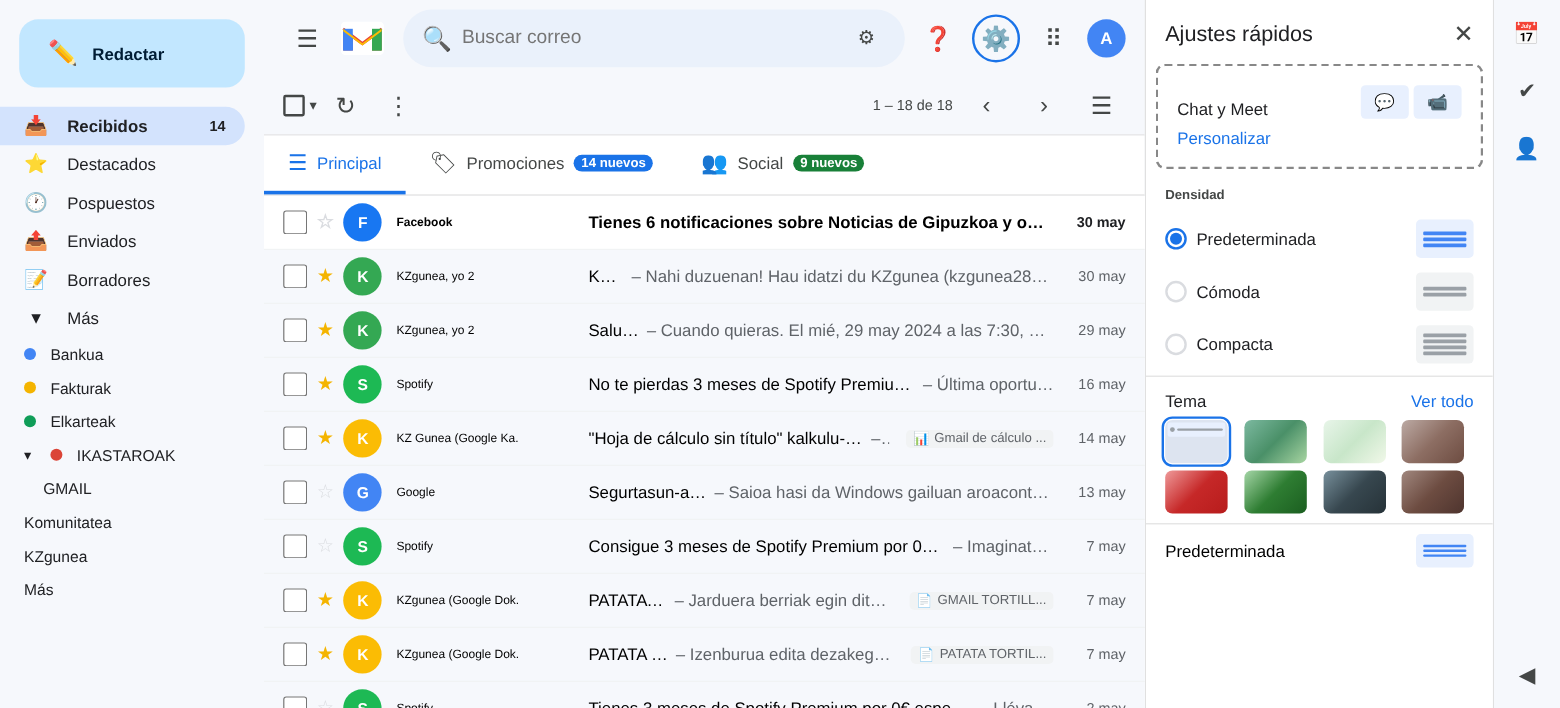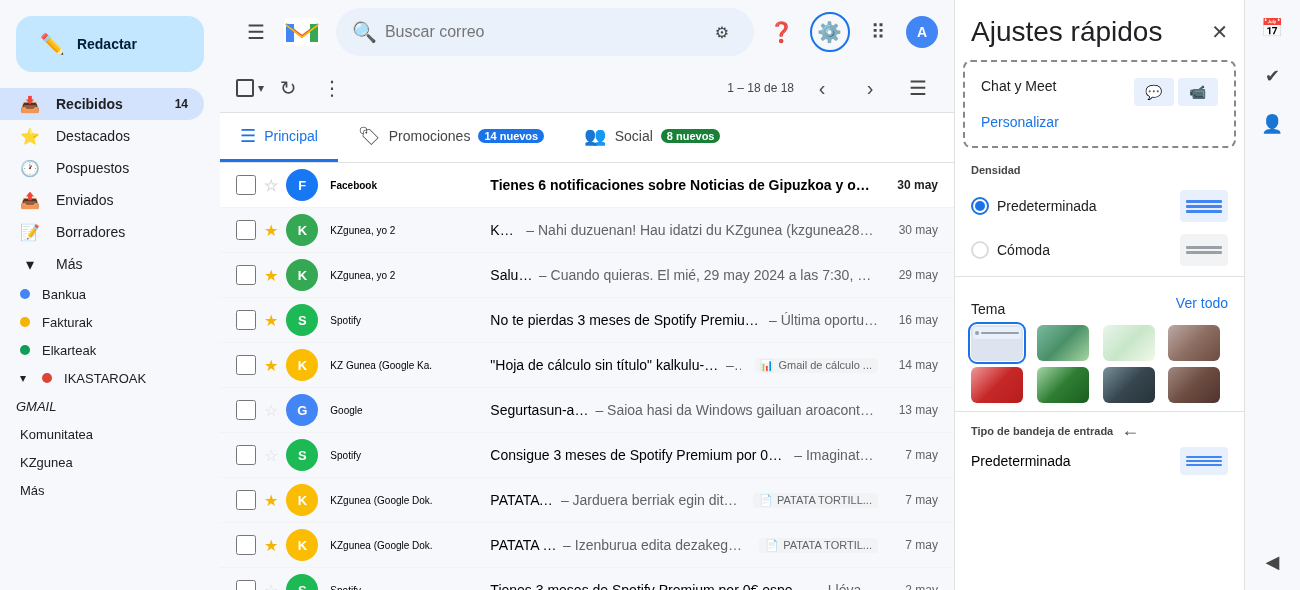--- a/index.html
+++ b/index.html
@@ -60,41 +60,41 @@
     .email-content { flex: 1; overflow: hidden; display: flex; align-items: center; gap: 6px; }
     .email-subject { white-space: nowrap; overflow: hidden; text-overflow: ellipsis; font-size: 14px; }
     .email-snippet { color: #5f6368; font-weight: 400; white-space: nowrap; overflow: hidden; text-overflow: ellipsis; flex-shrink: 1; font-size: 14px; }
     .email-date { width: 60px; text-align: right; font-size: 12px; color: #5f6368; flex-shrink: 0; }
     .email-row.unread .email-date { font-weight: 600; color: #202124; }
     .attachment-badge { display: inline-flex; align-items: center; gap: 4px; background: #f1f3f4; border-radius: 4px; padding: 1px 6px; font-size: 11px; color: #5f6368; margin-left: 8px; flex-shrink: 0; }
 
     
     .quick-settings { width: 290px; background: white; border-left: 1px solid #e0e0e0; display: flex; flex-direction: column; overflow-y: auto; position: relative; }
     .qs-header { display: flex; align-items: center; justify-content: space-between; padding: 16px 16px 8px 16px; }
-    .qs-title { font-size: 28px; font-weight: 400; color: #202124; }
+    .qs-title { font-size: 18px; font-weight: 400; color: #202124; }
     .qs-close { font-size: 20px; color: #444746; cursor: pointer; border: none; background: none; }
     .qs-view-all { text-align: center; padding: 8px; }
     .qs-view-all a { color: #1a73e8; font-size: 14px; text-decoration: none; cursor: pointer; }
-    .qs-apps { display: flex; align-items: flex-start; justify-content: space-between; padding: 8px 16px 4px; }
+    .qs-apps { display: flex; align-items: flex-end; justify-content: space-between; padding: 8px 16px 4px; }
     .qs-app-icons { display: flex; gap: 4px; }
     .qs-app-icon { width: 40px; height: 28px; border-radius: 4px; background: #e8eaed; display: flex; align-items: center; justify-content: center; font-size: 16px; }
     .personalizar-link { color: #1a73e8; font-size: 14px; padding: 4px 16px 8px; cursor: pointer; }
 
     
     .density-option { display: flex; align-items: center; justify-content: space-between; padding: 6px 16px; }
     .density-label { display: flex; align-items: center; gap: 8px; font-size: 14px; color: #202124; }
     .radio-circle { width: 18px; height: 18px; border-radius: 50%; border: 2px solid #dadce0; display: flex; align-items: center; justify-content: center; }
     .radio-circle.selected { border-color: #1a73e8; }
     .radio-circle.selected::after { content: ''; width: 10px; height: 10px; border-radius: 50%; background: #1a73e8; }
     .density-preview { width: 48px; height: 32px; background: #e8f0fe; border-radius: 4px; display: flex; flex-direction: column; justify-content: center; align-items: center; gap: 2px; overflow: hidden; }
     .density-line { height: 3px; background: #4285f4; border-radius: 1px; }
 
     
     .theme-header { display: flex; align-items: center; justify-content: space-between; padding: 12px 16px 8px; }
-    .theme-label { font-size: 14px; font-weight: 500; color: #202124; margin-top: 12px; }
+    .theme-label { font-size: 14px; font-weight: 500; color: #202124; }
     .theme-ver-todo { color: #1a73e8; font-size: 14px; cursor: pointer; }
     .theme-grid { display: grid; grid-template-columns: repeat(4, 1fr); gap: 6px; padding: 0 16px 8px; }
     .theme-swatch { width: 52px; height: 36px; border-radius: 6px; cursor: pointer; overflow: hidden; }
     .theme-swatch.selected { outline: 2px solid #1a73e8; outline-offset: 1px; }
 
     
     .bandeja-section { padding: 8px 16px; border-top: 1px solid #e0e0e0; }
     .bandeja-title { font-size: 11px; color: #444746; font-weight: 600; margin-bottom: 6px; display: flex; align-items: center; gap: 4px; }
     .bandeja-option { display: flex; align-items: center; justify-content: space-between; }
     .bandeja-preview { width: 48px; height: 28px; background: #e8eaed; border-radius: 4px; }
@@ -149,21 +149,21 @@
   </div>
   <div class="label-item">
     <div class="label-dot" style="background:#0f9d58;"></div>
     <span>Elkarteak</span>
   </div>
   <div class="label-item">
     <span class="label-expand">▾</span>
     <div class="label-dot" style="background:#db4437;"></div>
     <span>IKASTAROAK</span>
   </div>
-  <div class="label-item" style="padding-left:16px;font-style:italic;">
+  <div class="label-item" style="padding-left:36px;">
     <span>GMAIL</span>
   </div>
   <div class="label-item">
     <span>Komunitatea</span>
   </div>
   <div class="label-item">
     <span>KZgunea</span>
   </div>
   <div class="label-item">
     <span>Más</span>
@@ -225,21 +225,21 @@
       <span>Principal</span>
     </div>
     <div class="tab">
       <span class="tab-icon">🏷</span>
       <span>Promociones</span>
       <span class="tab-badge">14 nuevos</span>
     </div>
     <div class="tab">
       <span class="tab-icon">👥</span>
       <span>Social</span>
-      <span class="tab-badge green">8 nuevos</span>
+      <span class="tab-badge green">9 nuevos</span>
     </div>
   </div>
 
   <div class="email-list">
   <div class="email-row unread">
       <input type="checkbox" class="email-checkbox" style="">
       <span class="email-star empty">☆</span>
       <div class="email-avatar" style="background:#1877f2;">F</div>
       <div class="email-sender">Facebook</div>
       <div class="email-content">
@@ -327,21 +327,21 @@
       <div class="email-row read">
       <input type="checkbox" class="email-checkbox" style="">
       <span class="email-star">★</span>
       <div class="email-avatar" style="background:#fbbc04;">K</div>
       <div class="email-sender">KZgunea (Google Dok.</div>
       <div class="email-content">
         <span class="email-subject">PATATA TORTILLA</span>
         <span class="email-snippet">– Jarduera berriak egin dituzte dokumentu honetaz...</span>
         <span class="attachment-badge">
         <span style="color:#4285f4;">📄</span>
-        <span>PATATA TORTILL...</span>
+        <span>GMAIL TORTILL...</span>
       </span>
       </div>
       <div class="email-date">7 may</div>
     </div>
       <div class="email-row read">
       <input type="checkbox" class="email-checkbox" style="">
       <span class="email-star">★</span>
       <div class="email-avatar" style="background:#fbbc04;">K</div>
       <div class="email-sender">KZgunea (Google Dok.</div>
       <div class="email-content">
@@ -399,20 +399,32 @@
         <div class="density-line" style="width:36px;"></div>
         <div class="density-line" style="width:36px;"></div>
       </div>
     </div>
     <div class="density-option">
       <div class="density-label">
         <div class="radio-circle"></div>
         <span>Cómoda</span>
       </div>
       <div class="density-preview" style="background:#f1f3f4;">
+        <div class="density-line" style="width:36px;background:#9aa0a6;"></div>
+        <div class="density-line" style="width:36px;background:#9aa0a6;"></div>
+      </div>
+    </div>
+    <div class="density-option">
+      <div class="density-label">
+        <div class="radio-circle"></div>
+        <span>Compacta</span>
+      </div>
+      <div class="density-preview" style="background:#f1f3f4;">
+        <div class="density-line" style="width:36px;background:#9aa0a6;"></div>
+        <div class="density-line" style="width:36px;background:#9aa0a6;"></div>
         <div class="density-line" style="width:36px;background:#9aa0a6;"></div>
         <div class="density-line" style="width:36px;background:#9aa0a6;"></div>
       </div>
     </div>
   </div>
 
   <div style="border-top: 1px solid #e0e0e0;">
     <div class="theme-header">
       <span class="theme-label">Tema</span>
       <span class="theme-ver-todo">Ver todo</span>
@@ -428,24 +440,20 @@
       <div class="theme-swatch" style="background: linear-gradient(135deg, #e8f5e9 0%, #c8e6c9 50%, #f1f8e9 100%);"></div>
       <div class="theme-swatch" style="background: linear-gradient(135deg, #bcaaa4 0%, #8d6e63 50%, #6d4c41 100%);"></div>
       <div class="theme-swatch" style="background: linear-gradient(135deg, #ef9a9a 0%, #c62828 50%, #b71c1c 100%);"></div>
       <div class="theme-swatch" style="background: linear-gradient(135deg, #a5d6a7 0%, #2e7d32 50%, #1b5e20 100%);"></div>
       <div class="theme-swatch" style="background: linear-gradient(135deg, #78909c 0%, #37474f 50%, #263238 100%);"></div>
       <div class="theme-swatch" style="background: linear-gradient(135deg, #a1887f 0%, #6d4c41 50%, #4e342e 100%);"></div>
     </div>
   </div>
 
   <div class="bandeja-section" style="position:relative;">
-    <div class="bandeja-title">
-      <span>Tipo de bandeja de entrada</span>
-      <span style="font-size:18px;margin-left:4px;">←</span>
-    </div>
     <div class="bandeja-option">
       <span>Predeterminada</span>
       <div class="bandeja-preview" style="background:#e8f0fe;width:48px;height:28px;border-radius:4px;display:flex;flex-direction:column;justify-content:center;align-items:center;gap:2px;">
         <div style="width:36px;height:2px;background:#4285f4;border-radius:1px;"></div>
         <div style="width:36px;height:2px;background:#4285f4;border-radius:1px;"></div>
         <div style="width:36px;height:2px;background:#4285f4;border-radius:1px;"></div>
       </div>
     </div>
   </div>
 </div>

